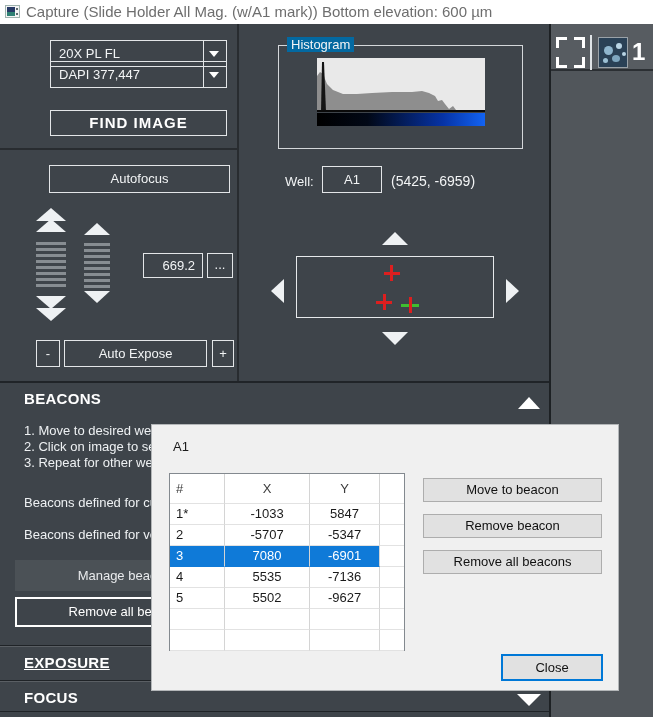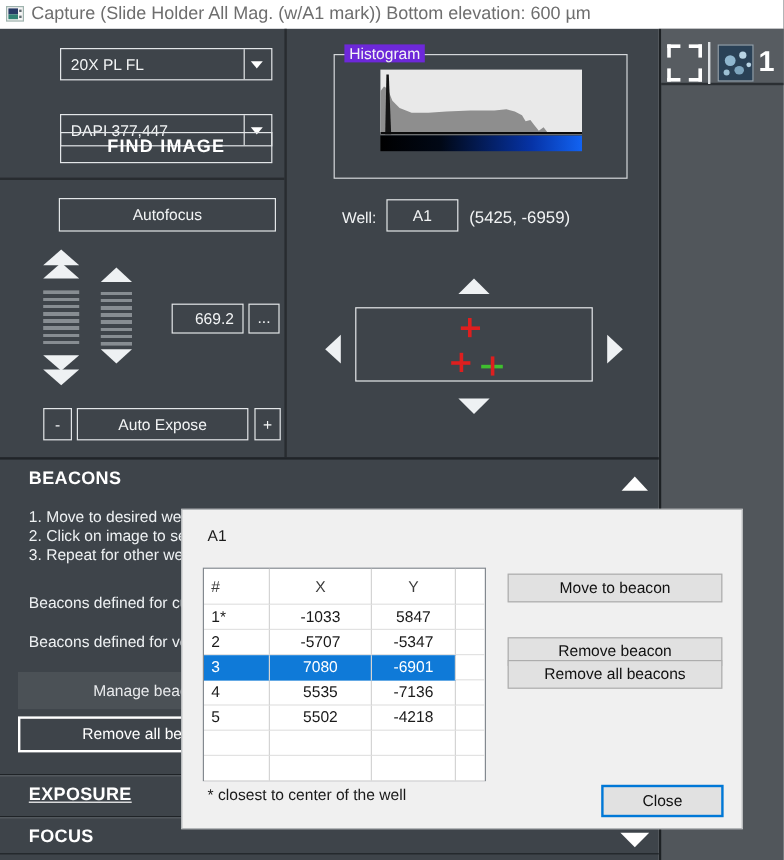--- a/index.html
+++ b/index.html
@@ -35,21 +35,21 @@
   .cb1{left:5px;top:8px;width:9px;height:9px;background:#8fb6ce;}
   .cb2{left:17px;top:5px;width:6px;height:6px;background:#b9d4e4;}
   .cb3{left:13px;top:17px;width:8px;height:7px;background:#7ea6bf;}
   .cb4{left:4px;top:20px;width:5px;height:5px;background:#9cc0d4;}
   .cb5{left:23px;top:14px;width:4px;height:4px;background:#b9d4e4;}
   .img-count{left:632px;top:38px;font-size:24px;font-weight:bold;color:#ffffff;}
 
   
   .ui-border{border:1px solid #e3e6e8;box-sizing:border-box;color:#f2f4f5;font-size:13px;}
   .select{left:50px;width:177px;height:27px;}
-  .sel-obj{top:40px;} .sel-chan{top:95px;}
+  .sel-obj{top:40px;} .sel-chan{top:61px;}
   .select .val{position:absolute;left:8px;top:5px;white-space:nowrap;}
   .dd-btn{position:absolute;right:0;top:0;width:22px;height:100%;border-left:1px solid #e3e6e8;}
   .chev-dn{position:absolute;left:5px;top:10px;width:0;height:0;border-left:5px solid transparent;border-right:5px solid transparent;border-top:6px solid #ffffff;}
   .find-image{left:50px;top:110px;width:177px;height:26px;text-align:center;line-height:24px;font-weight:bold;font-size:15px;letter-spacing:1px;color:#fff;}
 
   
   .vline-mid{left:237px;top:24px;width:2px;height:357px;background:#282c30;}
   .hline-left{left:0;top:148px;width:237px;height:2px;background:#282c30;}
   .beacons-sep{left:0;top:381px;width:549px;height:2px;background:#202428;}
   .sep-a{left:0;top:645px;width:549px;height:1px;background:#1f2327;}
@@ -72,21 +72,21 @@
   .ticks-l{left:0;top:34px;width:30px;height:46px;}
   .ticks-r{left:0;top:35px;width:26px;height:45px;}
   .z-field{left:143px;top:253px;width:60px;height:25px;text-align:right;line-height:23px;padding-right:7px;}
   .z-more{left:207px;top:253px;width:26px;height:25px;text-align:center;line-height:21px;}
   .btn-minus{left:36px;top:340px;width:24px;height:27px;text-align:center;line-height:25px;}
   .auto-expose{left:64px;top:340px;width:143px;height:27px;text-align:center;line-height:25px;}
   .btn-plus{left:212px;top:340px;width:22px;height:27px;text-align:center;line-height:25px;}
 
   
   .histo-box{left:278px;top:45px;width:245px;height:104px;border:1px solid #d4d7da;box-sizing:border-box;}
-  .histo-legend{position:absolute;left:8px;top:-9px;background:#6d28d9;padding:0 4px;font-size:13px;color:#f2f4f5;}
+  .histo-legend{position:absolute;left:8px;top:-9px;background:#0369a1;padding:0 4px;font-size:13px;color:#f2f4f5;}
   .histo-plot{left:317px;top:58px;width:168px;height:54px;background:#e9e9e9;}
   .histo-grad{left:317px;top:113px;width:168px;height:13px;
       background:linear-gradient(to right,#000000 0%,#010816 30%,#0633a6 75%,#1263f2 100%);}
 
   
   .well-label{left:285px;top:174px;font-size:13px;color:#f2f4f5;}
   .well-box{left:322px;top:166px;width:60px;height:27px;text-align:center;line-height:25px;}
   .well-pos{left:391px;top:173px;font-size:14px;color:#f2f4f5;}
   .nav-up{left:382px;top:232px;border-left:13px solid transparent;border-right:13px solid transparent;border-bottom:13px solid #eef1f3;}
   .nav-dn{left:382px;top:332px;border-left:13px solid transparent;border-right:13px solid transparent;border-top:13px solid #eef1f3;}
@@ -119,21 +119,21 @@
   .thead{height:30px;color:#3c3c3c;}
   .tcell{position:absolute;top:0;height:100%;box-sizing:border-box;border-right:1px solid #d4d4d4;border-bottom:1px solid #e2e2e2;}
   .c0{left:0;width:55px;padding-left:6px;text-align:left;}
   .c1{left:55px;width:85px;text-align:center;}
   .c2{left:140px;width:70px;text-align:center;}
   .c3{left:210px;width:24px;border-right:none;}
   .trow .tcell{line-height:20px;} .thead .tcell{line-height:29px;}
   .sel .c0,.sel .c1,.sel .c2{background:#0f7ad8;color:#ffffff;border-bottom-color:#0f7ad8;}
   .footnote{position:absolute;left:21px;top:230px;font-size:13px;color:#1a1a1a;}
   .dlg-btn{position:absolute;left:271px;width:179px;height:24px;background:#e1e1e1;border:1px solid #adadad;box-sizing:border-box;font-size:13px;color:#111;text-align:center;line-height:22px;}
-  .b-move{top:53px;} .b-rem{top:106px;} .b-remall{top:125px;}
+  .b-move{top:53px;} .b-rem{top:89px;} .b-remall{top:125px;}
   .close-btn{position:absolute;left:349px;top:229px;width:102px;height:27px;background:#e1e1e1;border:2px solid #0078d7;box-sizing:border-box;font-size:13px;color:#111;text-align:center;line-height:23px;}
 </style>
 </head>
 <body>
 
 <div class="abs titlebar">
   <div class="abs cap-icon">
     <span class="navy"></span>
       <span class="teal"></span>
       <span class="d1"></span>
@@ -283,36 +283,35 @@
     </div>
     <div class="trow" style="top:93px;">
       <span class="tcell c0">4</span>
       <span class="tcell c1">5535</span>
       <span class="tcell c2">-7136</span>
       <span class="tcell c3"></span>
     </div>
     <div class="trow" style="top:114px;">
       <span class="tcell c0">5</span>
       <span class="tcell c1">5502</span>
-      <span class="tcell c2">-4218</span>
+      <span class="tcell c2">-9627</span>
       <span class="tcell c3"></span>
     </div>
     <div class="trow" style="top:135px;">
       <span class="tcell c0"></span>
       <span class="tcell c1"></span>
       <span class="tcell c2"></span>
       <span class="tcell c3"></span>
     </div>
     <div class="trow" style="top:156px;">
       <span class="tcell c0"></span>
       <span class="tcell c1"></span>
       <span class="tcell c2"></span>
       <span class="tcell c3"></span>
     </div>
   </div>
 
   <div class="dlg-btn b-move">Move to beacon</div>
   <div class="dlg-btn b-rem">Remove beacon</div>
   <div class="dlg-btn b-remall">Remove all beacons</div>
 
-  <div class="footnote">* closest to center of the well</div>
   <div class="close-btn">Close</div>
 </div>
 
 </body></html>

